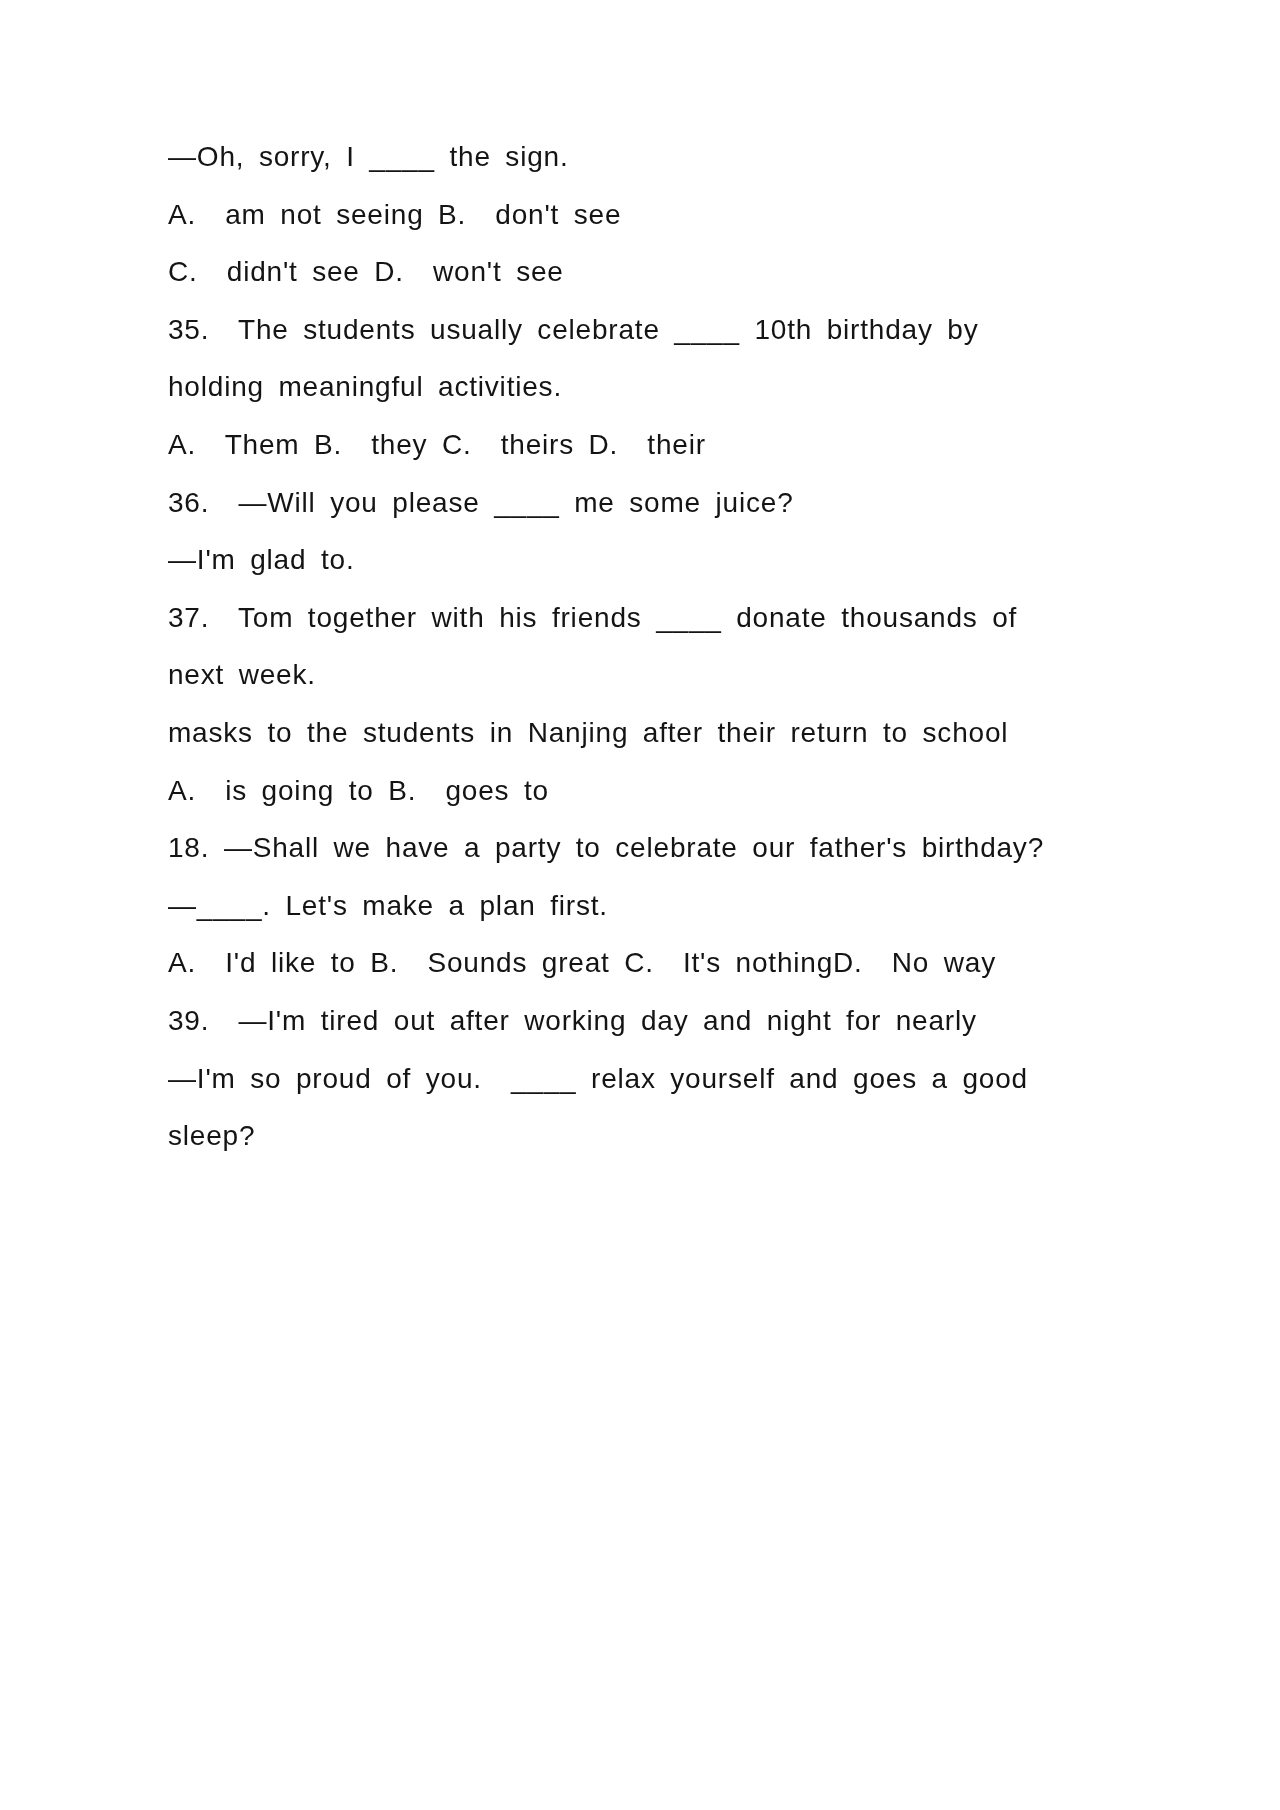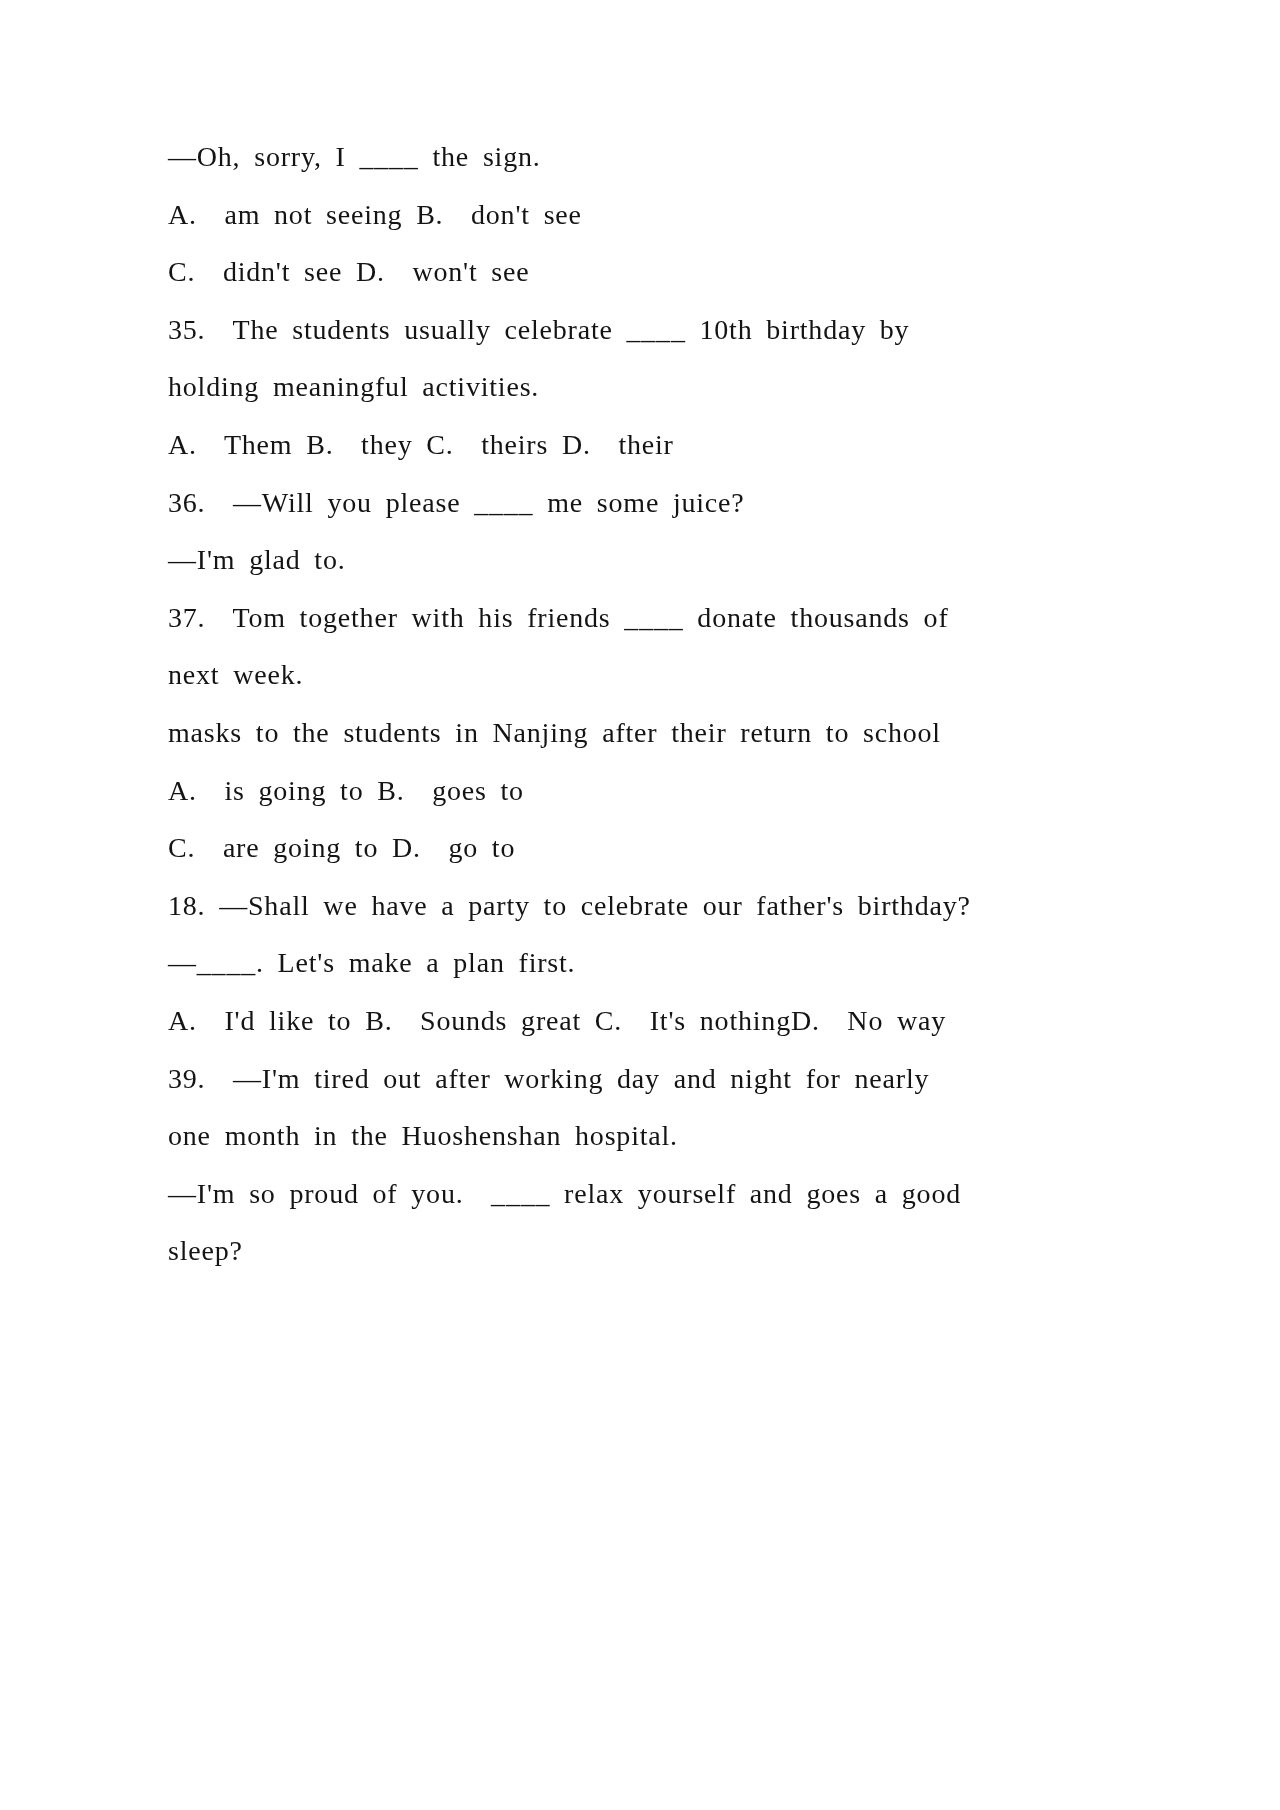--- a/index.html
+++ b/index.html
@@ -6,21 +6,21 @@
     margin: 0;
     padding: 0;
     background: #ffffff;
   }
   .page {
     position: relative;
     width: 1280px;
     height: 1810px;
     background: #ffffff;
     overflow: hidden;
-    font-family: Liberation Serif, serif;
+    font-family: Liberation Sans, sans-serif;
   }
   .content {
     position: absolute;
     left: 168px;
     top: 128px;
     width: 790px;
     color: #141414;
   }
   .line {
     font-size: 28px;
@@ -41,22 +41,20 @@
     <div class="line">C.  didn't see D.  won't see</div>
     <div class="line">35.  The students usually celebrate ____ 10th birthday by</div>
     <div class="line">holding meaningful activities.</div>
     <div class="line">A.  Them B.  they C.  theirs D.  their</div>
     <div class="line">36.  —Will you please ____ me some juice?</div>
     <div class="line">—I'm glad to.</div>
     <div class="line">37.  Tom together with his friends ____ donate thousands of</div>
     <div class="line">next week.</div>
     <div class="line">masks to the students in Nanjing after their return to school</div>
     <div class="line">A.  is going to B.  goes to</div>
-    <div class="line">C.  are going to D.  go to</div>
     <div class="line">18. —Shall we have a party to celebrate our father's birthday?</div>
     <div class="line">—____. Let's make a plan first.</div>
     <div class="line">A.  I'd like to B.  Sounds great C.  It's nothingD.  No way</div>
     <div class="line">39.  —I'm tired out after working day and night for nearly</div>
-    <div class="line">one month in the Huoshenshan hospital.</div>
     <div class="line">—I'm so proud of you.  ____ relax yourself and goes a good</div>
     <div class="line">sleep?</div>
   </div>
 </div>
 
 </body></html>

